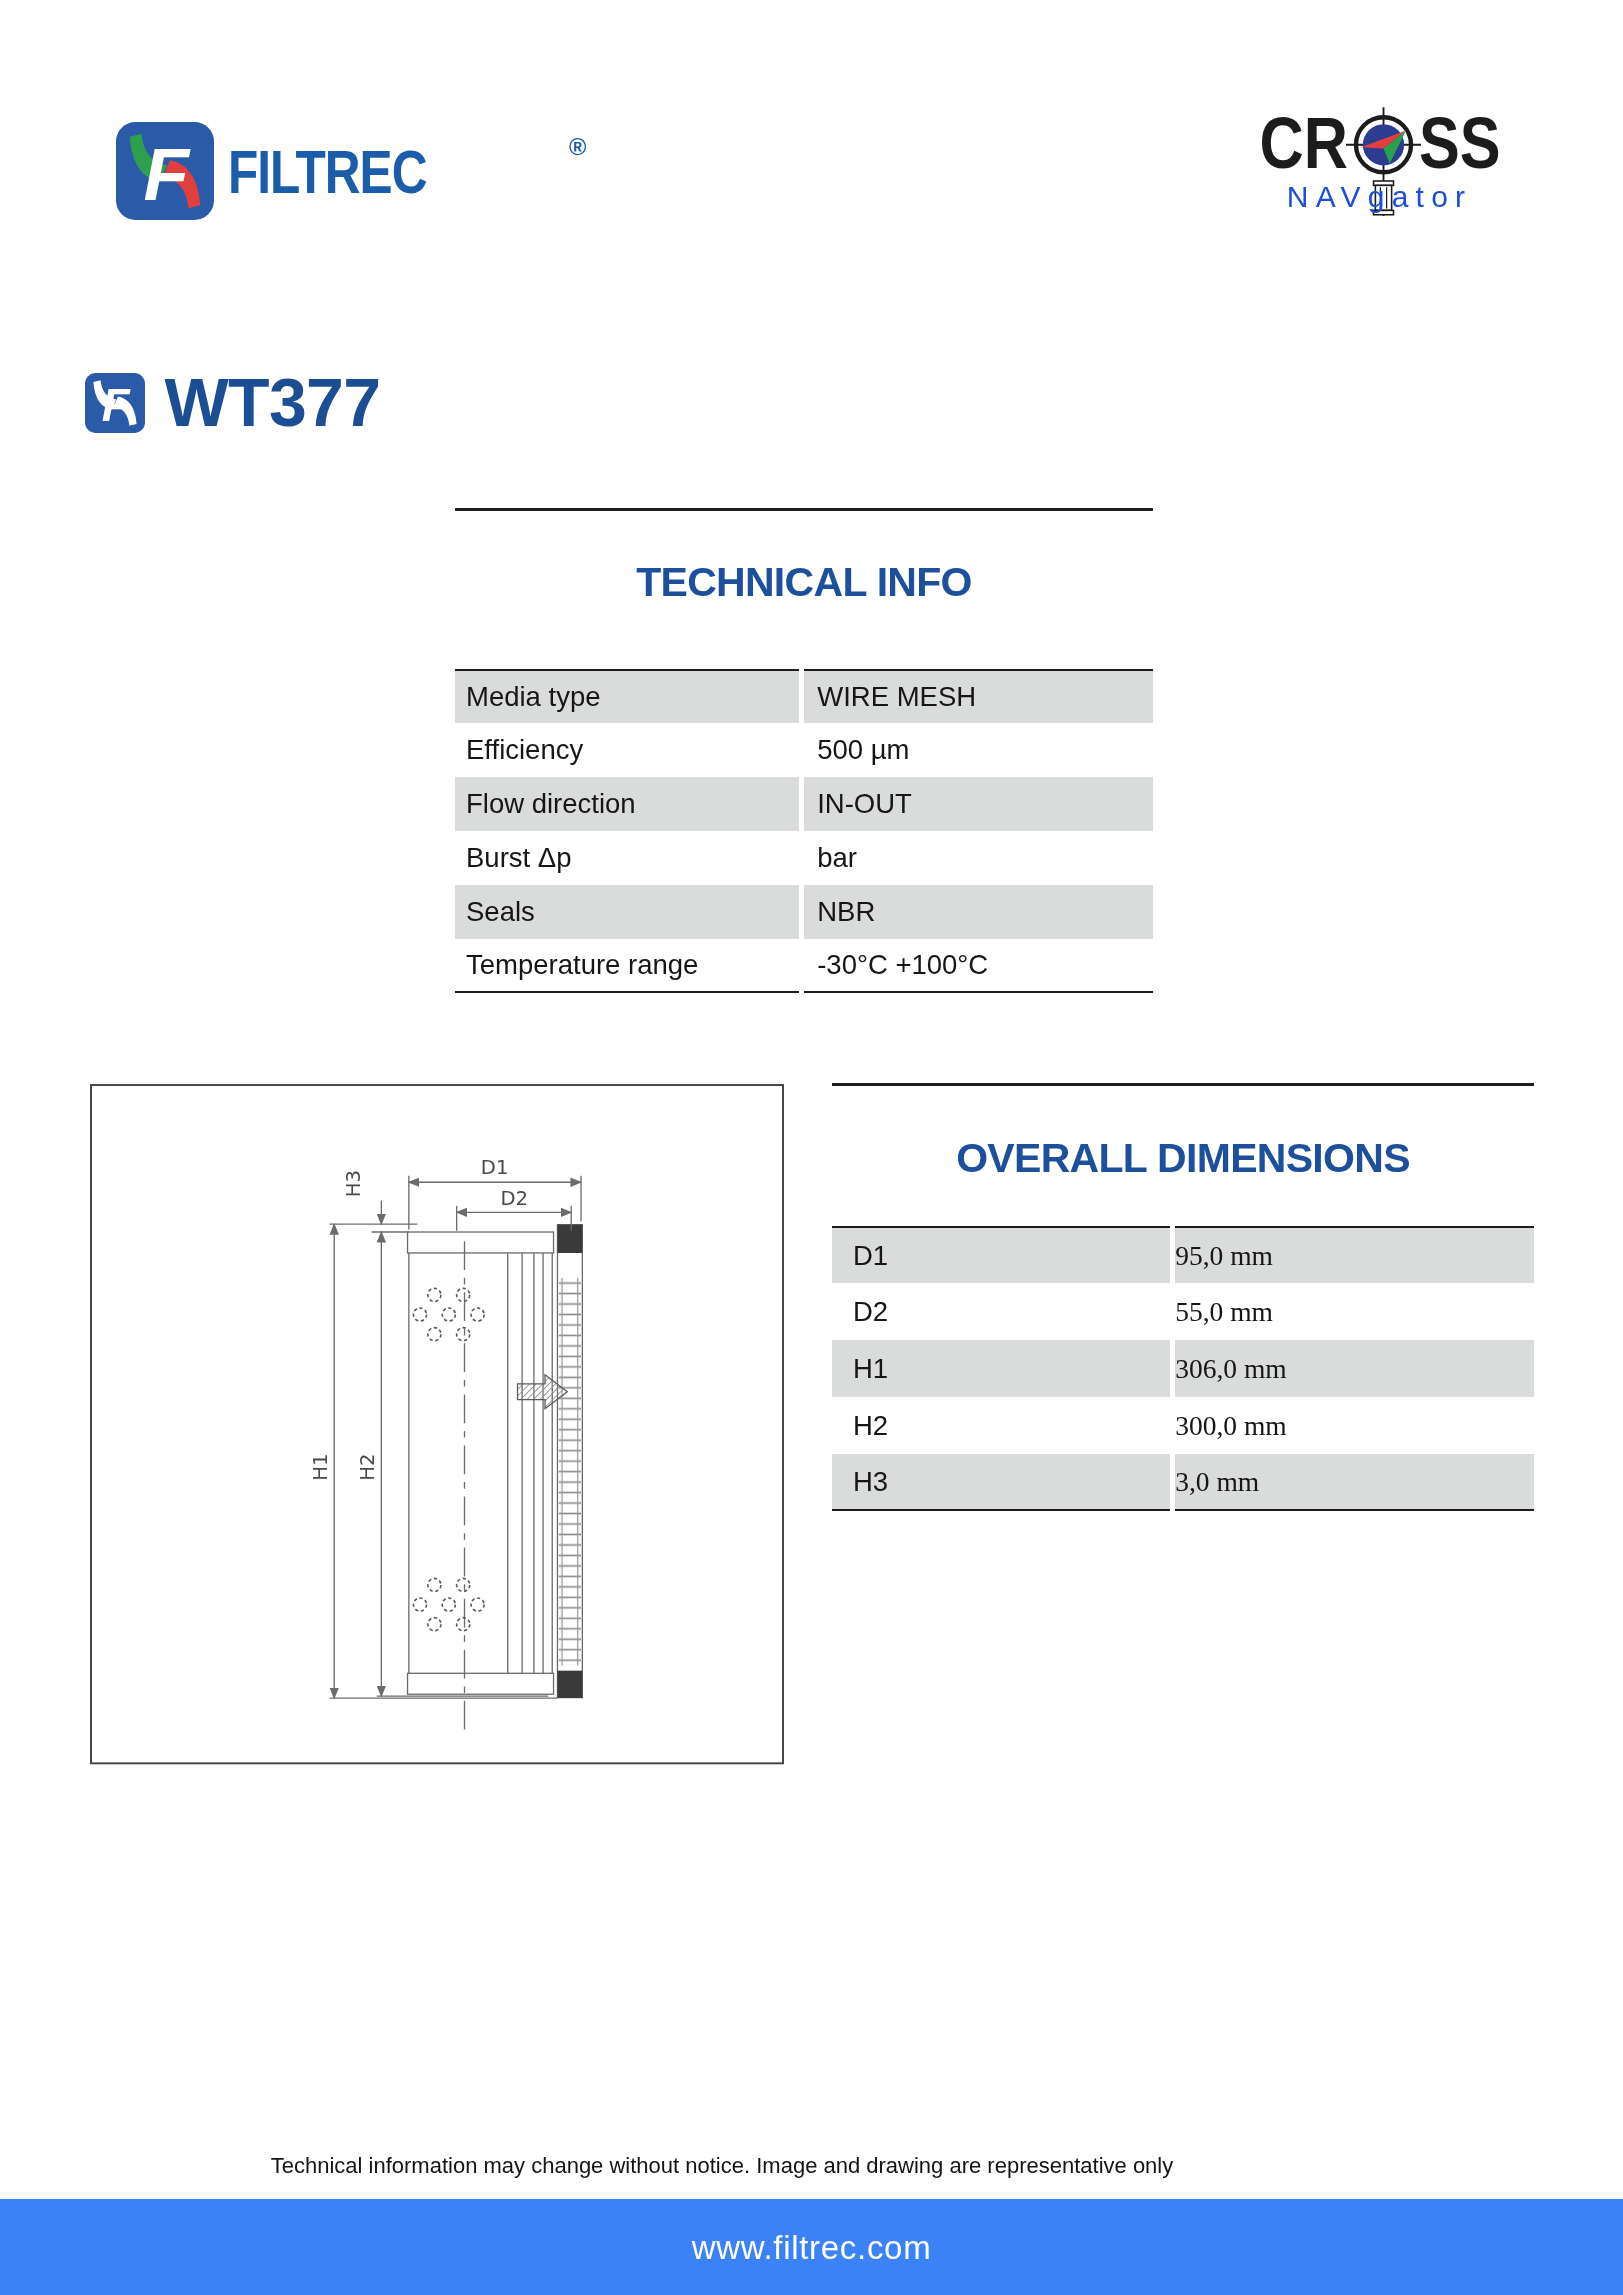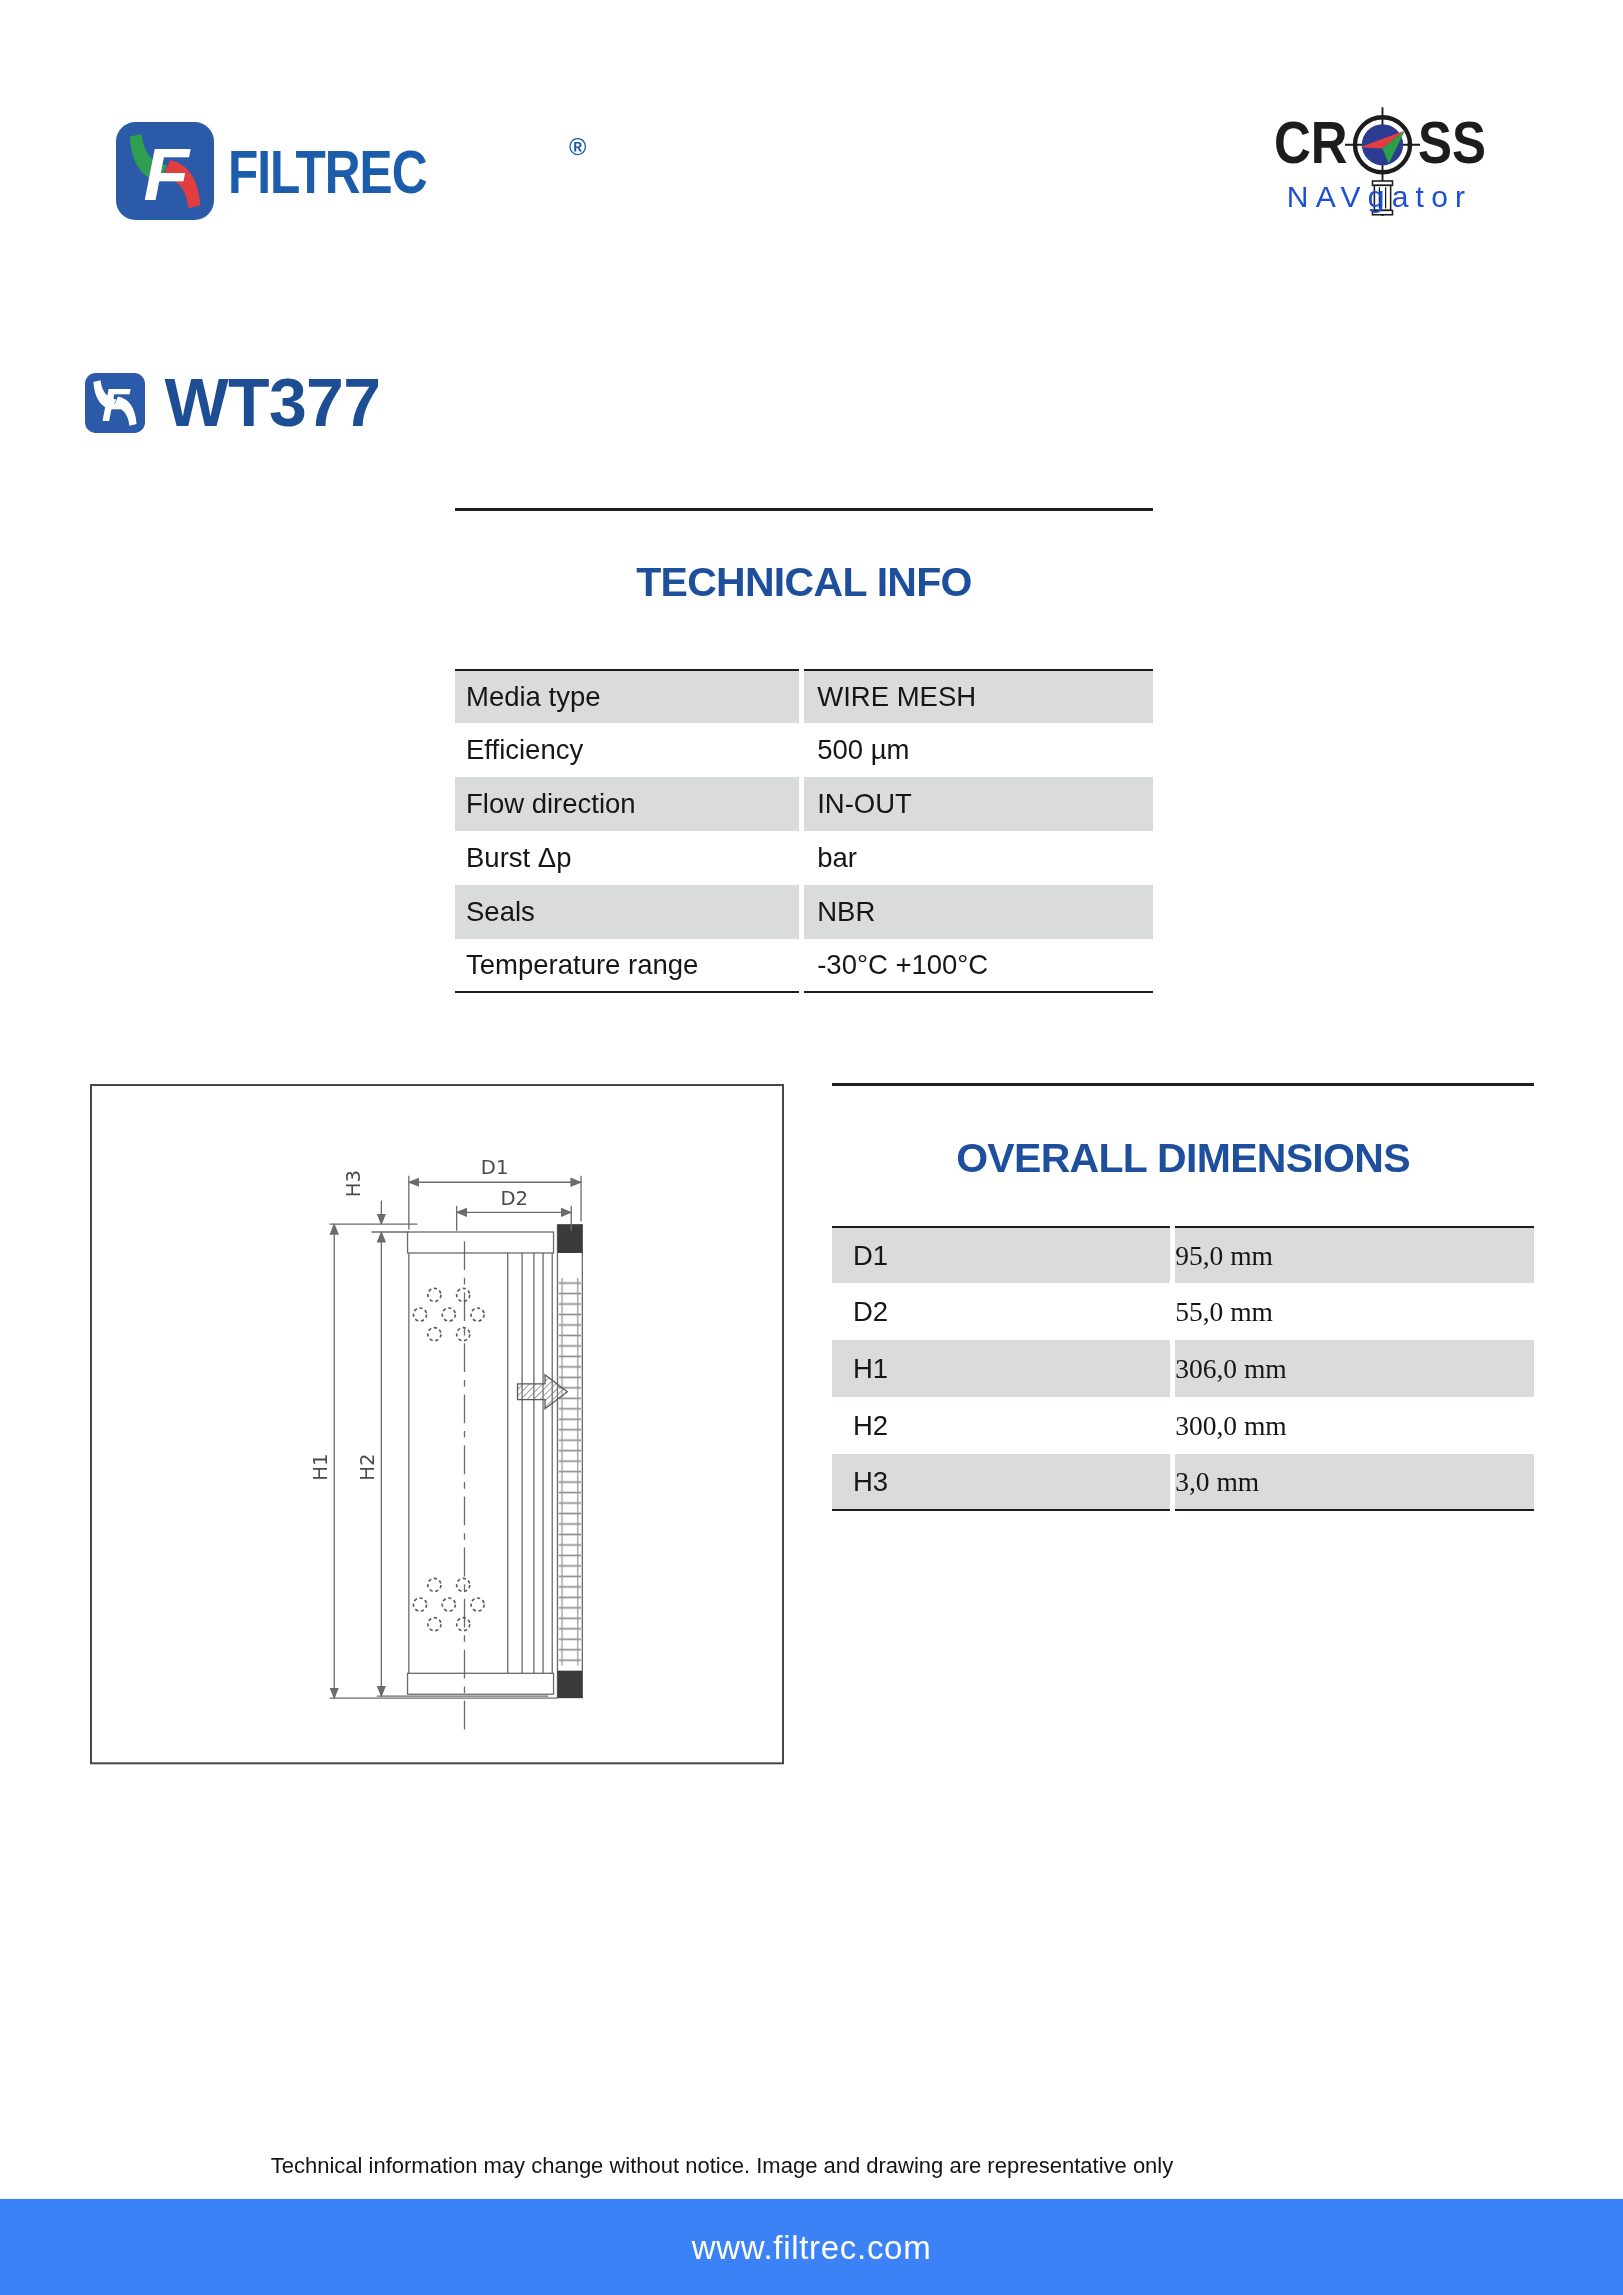--- a/index.html
+++ b/index.html
@@ -22,21 +22,21 @@
     transform:scaleX(0.80);transform-origin:left center;
     white-space:nowrap;
   }
   .filtrec-reg{
     position:absolute;left:453px;top:11.8px;
     font-size:23.6px;font-weight:bold;color:#1b5cab;
   }
   .logo-cross{position:absolute;left:1251px;top:107px;width:257px;}
   .cross-row1{
     display:flex;align-items:center;justify-content:center;
-    font-size:60px;line-height:72px;font-weight:bold;color:#1c1c1c;
+    font-size:72px;line-height:72px;font-weight:bold;color:#1c1c1c;
     white-space:nowrap;
   }
   .cross-row1 .cr{display:inline-block;transform:scaleX(0.85);transform-origin:right center;}
   .cross-row1 .ss{display:inline-block;transform:scaleX(0.85);transform-origin:left center;}
   .cross-row1 svg{display:block;overflow:visible;margin:0 2.6px;}
   .cross-row2{
     display:flex;justify-content:center;align-items:baseline;
     font-size:30px;letter-spacing:7.2px;color:#1d4ed8;margin-top:1.3px;
     white-space:nowrap;
   }

